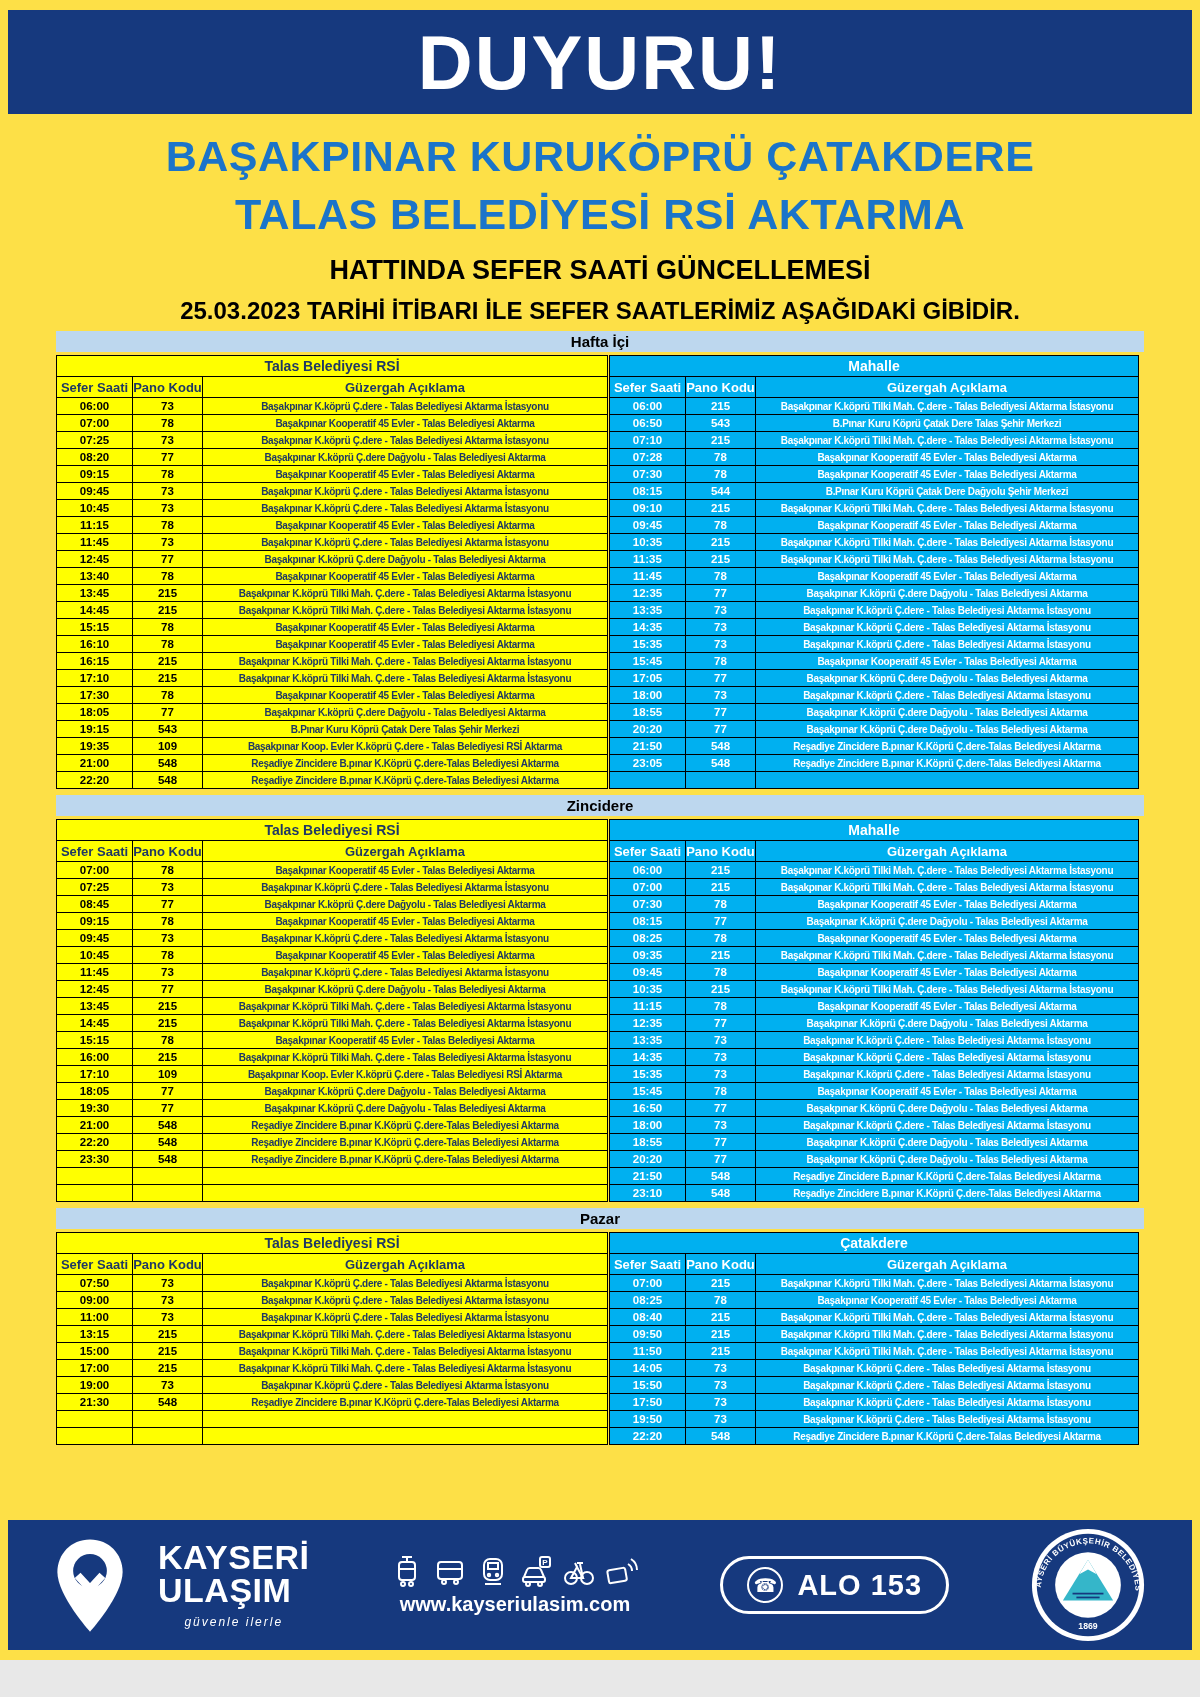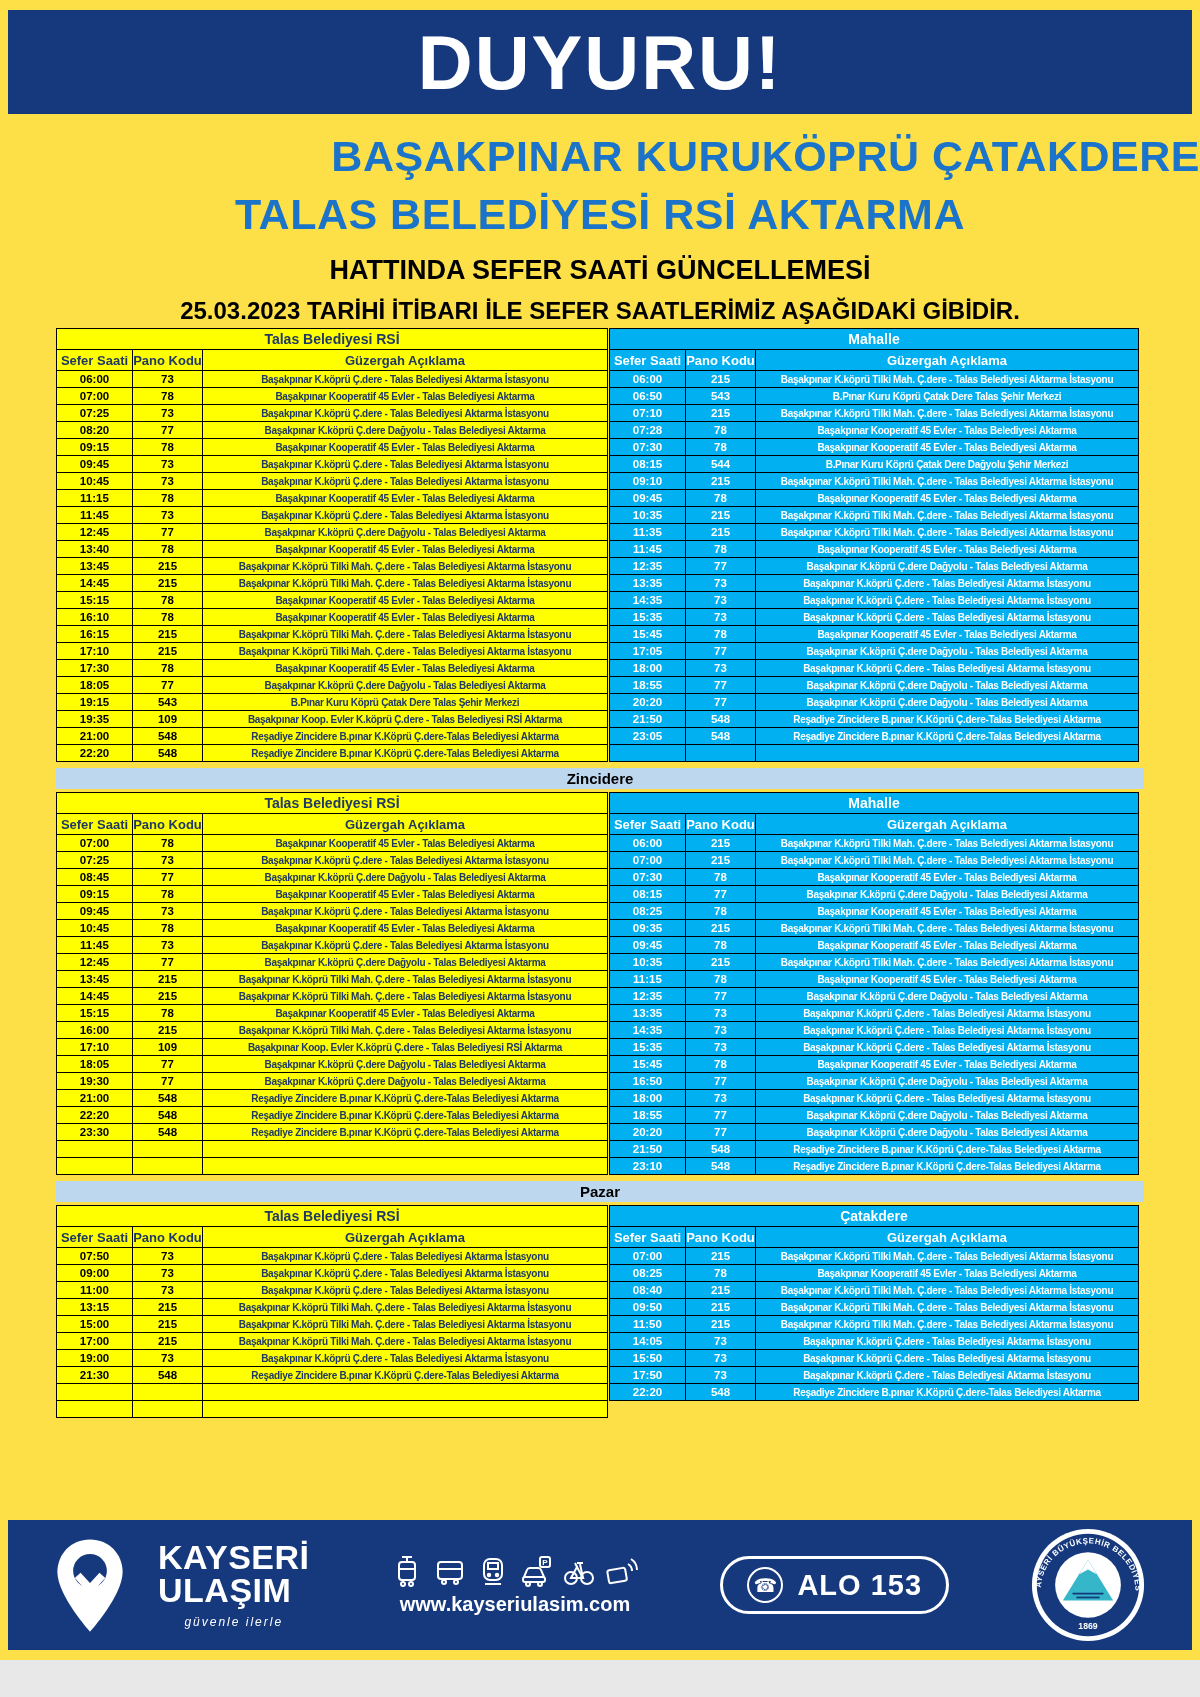--- a/index.html
+++ b/index.html
@@ -3,21 +3,21 @@
 <meta charset="utf-8">
 <style>
   * { margin:0; padding:0; box-sizing:border-box; }
   body { background:#e8e8e8; font-family:"Liberation Sans","DejaVu Sans",sans-serif; }
   .poster { position:relative; width:1200px; height:1660px; background:#fde047; margin:0 auto; overflow:hidden; }
 
   
   .banner { margin:10px 8px 0; height:104px; background:#16397E; display:flex; align-items:center; justify-content:center; }
   .banner-text { color:#fff; font-size:76px; font-weight:800; letter-spacing:2px; }
   .title1, .title2 { text-align:center; color:#1B74C9; font-weight:800; font-size:43px; letter-spacing:0.5px; }
-  .title1 { margin-top:18px;text-align:right; }
+  .title1 { margin-top:18px; }
   .title2 { margin-top:9px; }
   .sub1 { margin-top:16px; text-align:center; color:#000; font-weight:800; font-size:27px; }
   .sub2 { margin-top:11px; text-align:center; color:#000; font-weight:800; font-size:24px; }
 
   
   .content { padding:0 56px; }
   .day-label { margin-top:6px; height:21px; line-height:21px; background:#BDD7EE; text-align:center; font-weight:800; font-size:15px; color:#000; }
   .tables { display:flex; gap:1px; margin-top:3px; align-items:flex-start; }
   table.tbl { border-collapse:collapse; table-layout:fixed; }
   .t-left { width:552px; }
@@ -58,20 +58,21 @@
     <div class="banner-text">DUYURU!</div>
   </div>
   <div class="title1">BAŞAKPINAR KURUKÖPRÜ ÇATAKDERE</div>
   <div class="title2">TALAS BELEDİYESİ RSİ AKTARMA</div>
   <div class="sub1">HATTINDA SEFER SAATİ GÜNCELLEMESİ</div>
   <div class="sub2">25.03.2023 TARİHİ İTİBARI İLE SEFER SAATLERİMİZ AŞAĞIDAKİ GİBİDİR.</div>
 
   <div class="content">
 
     <section>
+      <div class="day-label">Hafta İçi</div>
       <div class="tables">
         <table class="tbl yellow t-left">
           <colgroup>
               <col style="width:76px">
               <col style="width:70px">
               <col>
             </colgroup>
           <thead>
             <tr>
                 <th colspan="3" class="tbl-title">Talas Belediyesi RSİ</th>
@@ -700,20 +701,25 @@
                 <td class="c1">73</td>
                 <td class="c2">Başakpınar K.köprü Ç.dere - Talas Belediyesi Aktarma İstasyonu</td>
               </tr>
               <tr>
                 <td class="c0">15:50</td>
                 <td class="c1">73</td>
                 <td class="c2">Başakpınar K.köprü Ç.dere - Talas Belediyesi Aktarma İstasyonu</td>
               </tr>
               <tr>
                 <td class="c0">17:50</td>
+                <td class="c1">73</td>
+                <td class="c2">Başakpınar K.köprü Ç.dere - Talas Belediyesi Aktarma İstasyonu</td>
+              </tr>
+              <tr>
+                <td class="c0">19:50</td>
                 <td class="c1">73</td>
                 <td class="c2">Başakpınar K.köprü Ç.dere - Talas Belediyesi Aktarma İstasyonu</td>
               </tr>
               <tr>
                 <td class="c0">22:20</td>
                 <td class="c1">548</td>
                 <td class="c2">Reşadiye Zincidere B.pınar  K.Köprü Ç.dere-Talas Belediyesi Aktarma</td>
               </tr>
             </tbody>
         </table>

